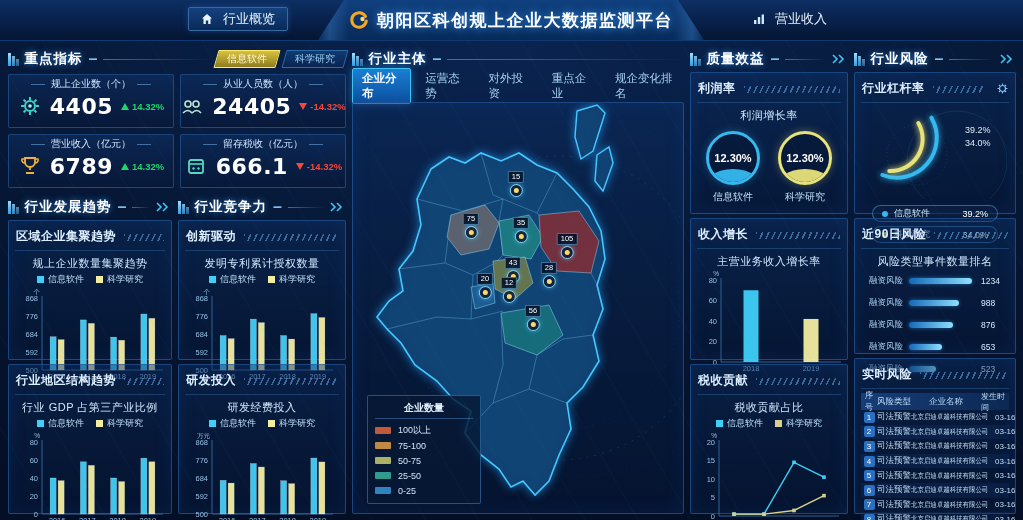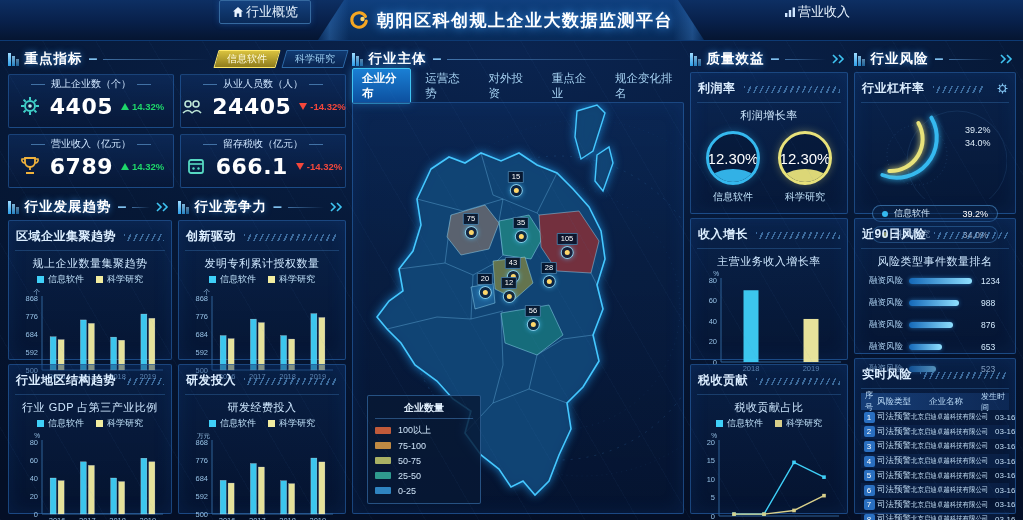--- a/index.html
+++ b/index.html
@@ -14,24 +14,24 @@
     background:linear-gradient(180deg,#0d2f63 0%,#08204a 55%,#051531 100%);
     border-bottom:1px solid #0d3a74;z-index:5;}
   .hdr-center{position:absolute;left:318px;top:0;width:386px;height:40px;
     background:linear-gradient(180deg,#10407f,#082a58);
     clip-path:polygon(26px 0,360px 0,386px 40px,0 40px);
     display:flex;align-items:center;justify-content:center;gap:8px;}
   .hdr-center::before{content:"";position:absolute;inset:0;
     background:linear-gradient(90deg,transparent 0,rgba(90,170,255,.25) 3%,transparent 8%,transparent 92%,rgba(90,170,255,.25) 97%,transparent 100%);}
   .hdr-title{color:#fff;font-size:17px;font-weight:bold;letter-spacing:1.5px;
     text-shadow:0 0 10px rgba(60,160,255,.9);}
-  .nav-btn{position:absolute;top:0;height:22px;display:flex;align-items:center;gap:2px;
+  .nav-btn{position:absolute;top:7px;height:22px;display:flex;align-items:center;gap:10px;
     padding:0 12px;color:#e8f4ff;font-size:13px;cursor:pointer;
     background:linear-gradient(180deg,#14417e,#0a2a58);border:1px solid #35699f;border-radius:2px;
-    box-shadow:0 0 6px rgba(40,120,220,.35);margin-left:31px;}
+    box-shadow:0 0 6px rgba(40,120,220,.35);}
   .nav-btn.right{background:transparent;border-color:transparent;box-shadow:none;}
   .nav-left{left:188px;}
   .nav-right{left:740px;}
 
   
   .sec{position:absolute;}
   .sec-h{display:flex;align-items:center;gap:6px;height:18px;}
   .sec-bars{display:flex;align-items:flex-end;gap:1.5px;height:13px;}
   .sec-bars i{display:block;width:2.5px;background:linear-gradient(180deg,#9fdcff,#2e9fe8);}
   .sec-bars i:nth-child(1){height:13px}.sec-bars i:nth-child(2){height:10px;opacity:.8}.sec-bars i:nth-child(3){height:7px;opacity:.55}
@@ -95,21 +95,21 @@
     background:rgba(8,28,56,.85);margin-top:1px;position:relative;box-shadow:0 0 5px rgba(80,200,255,.65);}
   .m-pin i{position:absolute;inset:3px;border-radius:50%;background:#ffd76a;}
 
   
   .gauges{display:flex;justify-content:space-around;margin-top:8px;}
   .g-wrap{display:flex;flex-direction:column;align-items:center;gap:5px;}
   .gauge{width:54px;height:54px;border-radius:50%;position:relative;overflow:hidden;
     display:flex;align-items:center;justify-content:center;background:rgba(6,20,48,.4);box-sizing:border-box;}
   .gauge .wave{position:absolute;left:-12%;width:124%;bottom:-9px;height:22px;
     border-radius:50% 50% 0 0/95% 95% 0 0;opacity:.95;}
-  .gauge .val{font-size:15px;font-weight:normal;color:#fff;z-index:1;text-align:center;}
+  .gauge .val{font-size:11px;font-weight:bold;color:#fff;z-index:1;text-align:center;}
   .g-lab{font-size:10px;color:#bfe0f8;}
 
   
   .pills{display:flex;flex-direction:column;align-items:center;gap:4px;margin-top:2px;}
   .pill{display:flex;align-items:center;gap:6px;width:106px;border:1px solid rgba(90,170,240,.5);
     border-radius:9px;padding:1px 9px;font-size:9px;color:#cfe6fa;background:rgba(10,34,70,.5);cursor:pointer;}
   .pill .dot{width:6px;height:6px;border-radius:50%;}
   .pill b{margin-left:auto;font-weight:normal;color:#fff;}
   .gear{margin-left:6px;cursor:pointer;}
 

